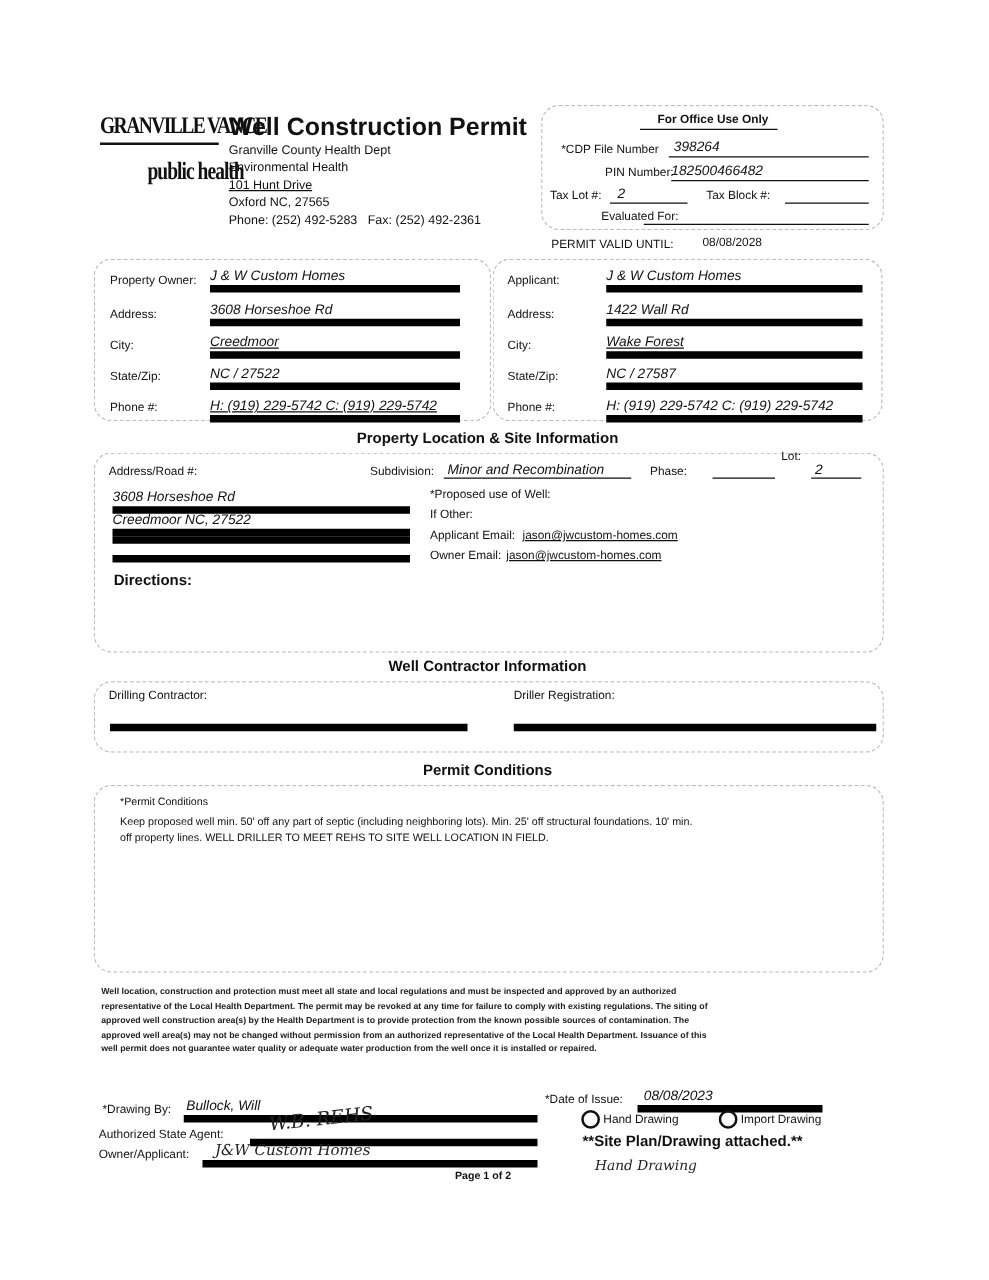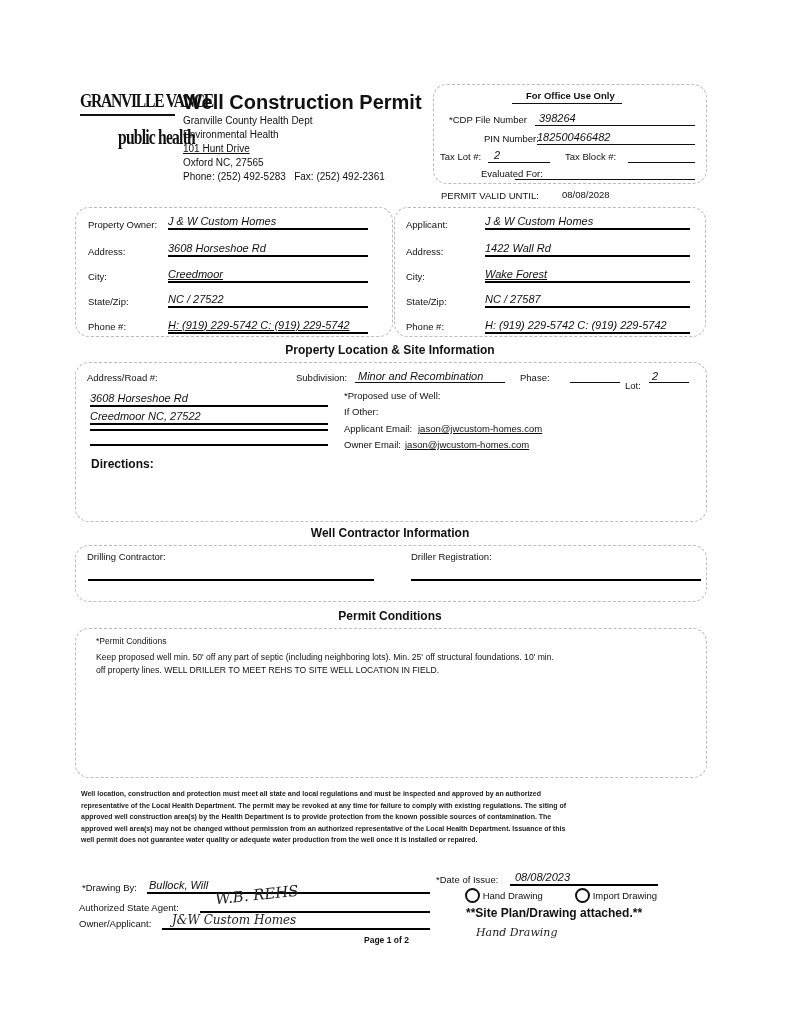--- a/index.html
+++ b/index.html
@@ -5,21 +5,21 @@
   html, body { margin:0; padding:0; background:#ffffff; }
   body { width:791px; height:1024px; position:relative; overflow:hidden; font-family:"Liberation Sans", sans-serif; color:#111; }
   .abs { position:absolute; }
   .logo1 { font-family:"Liberation Serif", serif; font-size:19px; font-weight:bold; letter-spacing:-1.5px; transform:scaleX(0.82); transform-origin:left top; color:#111; }
   .logo-line { height:2px; background:#111; }
   .logo2 { font-family:"Liberation Serif", serif; font-size:20px; font-weight:bold; letter-spacing:-1px; transform:scaleX(0.78); transform-origin:left top; }
   .title { font-size:20px; font-weight:bold; }
   .small { font-size:10px; }
   .lbl { font-size:9.5px; }
   .val { font-size:11px;font-style:italic; }
-  .uline { border-bottom:2px solid #000000; }
+  .uline { border-bottom:6px solid #000000; }
   .uline-thin { border-bottom:1px solid #111; }
   .box { border:1px dashed #bbb; border-radius:14px; }
   .section-title { font-size:12px; font-weight:bold; text-align:center; }
   .legal { font-size:7px; line-height:11.6px; font-weight:bold; color:#222; }
   .radio { width:11px; height:11px; border:2px solid #111; border-radius:50%; display:inline-block; vertical-align:middle; }
   .sig { font-family:"DejaVu Serif", serif; font-style:italic; color:#222; }
   a.email { color:#111; text-decoration:underline; }
 </style>
 </head>
 <body>
@@ -80,21 +80,21 @@
 <div class="abs lbl" style="left:406px;top:321px;">Phone #:</div>
 <div class="abs uline val" style="left:485px;top:319px;width:205px;height:13px;"><span>H: (919) 229-5742 C: (919) 229-5742</span></div>
 
 <div class="abs section-title" style="left:200px;top:343px;width:380px;">Property Location &amp; Site Information</div>
 <div class="abs box" style="left:75px;top:362px;width:630px;height:158px;"></div>
 <div class="abs lbl" style="left:87px;top:372px;">Address/Road #:</div>
 <div class="abs lbl" style="left:296px;top:372px;">Subdivision:</div>
 <div class="abs uline-thin val" style="left:355px;top:370px;width:150px;height:12px;"><span style="padding-left:3px;margin-top:28px;">Minor and Recombination</span></div>
 <div class="abs lbl" style="left:520px;top:372px;">Phase:</div>
 <div class="abs uline-thin" style="left:570px;top:370px;width:50px;height:12px;"></div>
-<div class="abs lbl" style="left:625px;top:380px;">Lot:</div>
+<div class="abs lbl" style="left:625px;top:360px;">Lot:</div>
 <div class="abs uline-thin val" style="left:649px;top:370px;width:40px;height:12px;"><span style="padding-left:3px;">2</span></div>
 
 <div class="abs uline val" style="left:90px;top:392px;width:238px;height:13px;"><span>3608 Horseshoe Rd</span></div>
 <div class="abs uline val" style="left:90px;top:410px;width:238px;height:13px;"><span>Creedmoor NC, 27522</span></div>
 <div class="abs uline" style="left:90px;top:427px;width:238px;height:2px;"></div>
 <div class="abs uline" style="left:90px;top:442px;width:238px;height:2px;"></div>
 
 <div class="abs lbl" style="left:344px;top:390px;">*Proposed use of Well:</div>
 <div class="abs lbl" style="left:344px;top:406px;">If Other:</div>
 <div class="abs lbl" style="left:344px;top:423px;">Applicant Email:</div>

